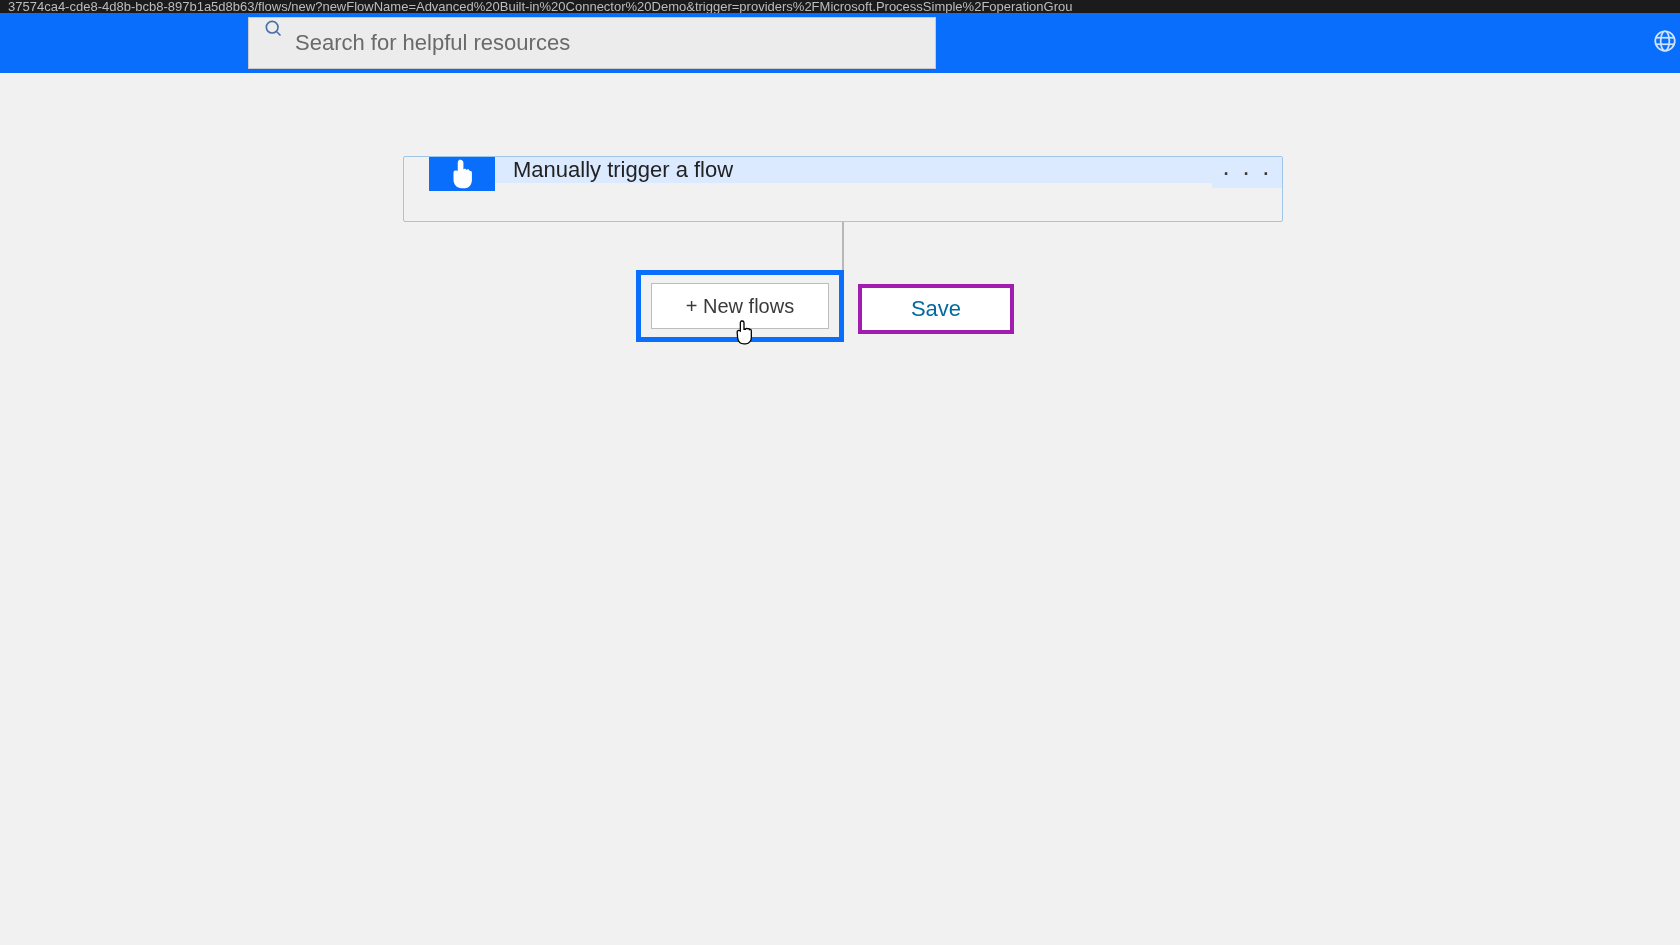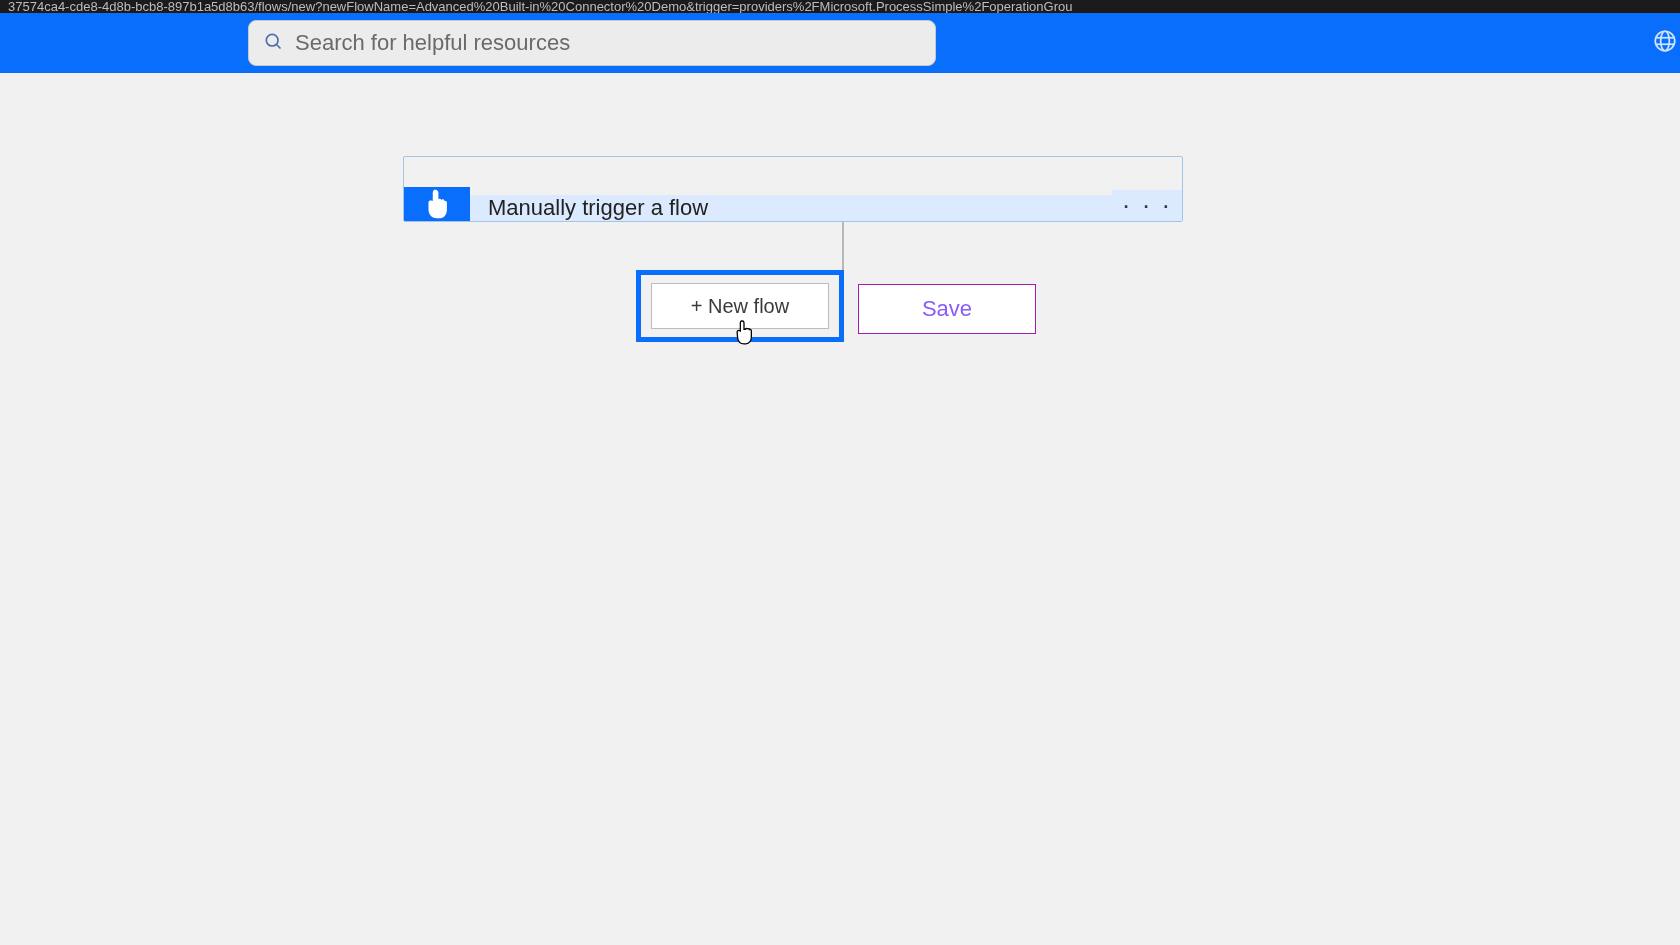--- a/index.html
+++ b/index.html
@@ -30,25 +30,24 @@
     .top-bar {
       background: #0a6efd;
       height: 60px;
       display: flex;
       align-items: center;
       position: relative;
     }
     .search-box {
       margin-left: 248px;
       display: flex;
-      align-items: center;
       background: #ececec;
       border: 1px solid #c9c9c9;
-      border-radius: 8px;
-      height: 46px;
+      border-radius: 0;
+      height: 52px;
       width: 688px;
       padding-left: 14px;
       gap: 12px;
     }
     .search-icon-svg {
       width: 20px;
       height: 20px;
       stroke: #4a6fa9;
       fill: none;
       stroke-width: 2;
@@ -80,27 +79,28 @@
     .canvas {
       position: relative;
       width: 100%;
       height: calc(100% - 73px);
       background: #f1f1f1;
     }
     .trigger-card {
       position: absolute;
       left: 403px;
       top: 83px;
-      width: 780px;
+      width: 880px;
       height: 66px;
       display: flex;
-      align-items: flex-end;
+      align-items: flex-start;
       border: 1px solid #9fc6e6;
       border-radius: 2px;
       overflow: hidden;
+      padding-left: 25px;
     }
     .trigger-icon {
       width: 66px;
       background: #0a6efd;
       display: flex;
       align-items: center;
       justify-content: center;
     }
     .trigger-icon svg {
       width: 34px;
@@ -155,25 +155,25 @@
       width: 178px;
       height: 46px;
       border: 1px solid #bdbdbd;
       background: #ffffff;
       color: #3a3a3a;
       font-size: 20px;
       cursor: pointer;
     }
     .save-btn {
       margin-top: 14px;
-      width: 178px;
+      width: 156px;
       height: 50px;
-      border: 1px solid #a21caf;
+      border: 4px solid #a21caf;
       background: #ffffff;
-      color: #8b5cf6;
+      color: #0369a1;
       font-size: 22px;
       cursor: default;
     }
     .cursor-pointer {
       position: absolute;
       left: 733px;
       top: 246px;
       width: 22px;
       height: 26px;
       pointer-events: none;
@@ -220,21 +220,21 @@
       </svg>
     </div>
     <div class="trigger-body">Manually trigger a flow</div>
     <div class="trigger-more">· · ·</div>
   </div>
 
   <div class="connector-line"></div>
 
   <div class="actions-row">
     <div class="new-step-wrap">
-      <button class="new-step-btn">+ New flow</button>
+      <button class="new-step-btn">+ New flows</button>
     </div>
     <button class="save-btn">Save</button>
   </div>
 
   <div class="cursor-pointer">
     <svg viewBox="0 0 24 28">
       <path d="M9 2 C9 2 8 3 8 4 L8 13 C8 13 6.5 12 5.5 12.5 C4.5 13 4.5 14 4.5 14 L5 20 C5.5 24 8 27 12 27 L14 27 C18 27 20 23 20 20 L20 12.5 C20 11.5 19 11 18 11.3 C18 10 16.3 10 16 11 C15.8 9.8 14 9.8 13.8 11 L12 11 L12 4 C12 3 11 2 10 2 Z"></path>
     </svg>
   </div>
 

